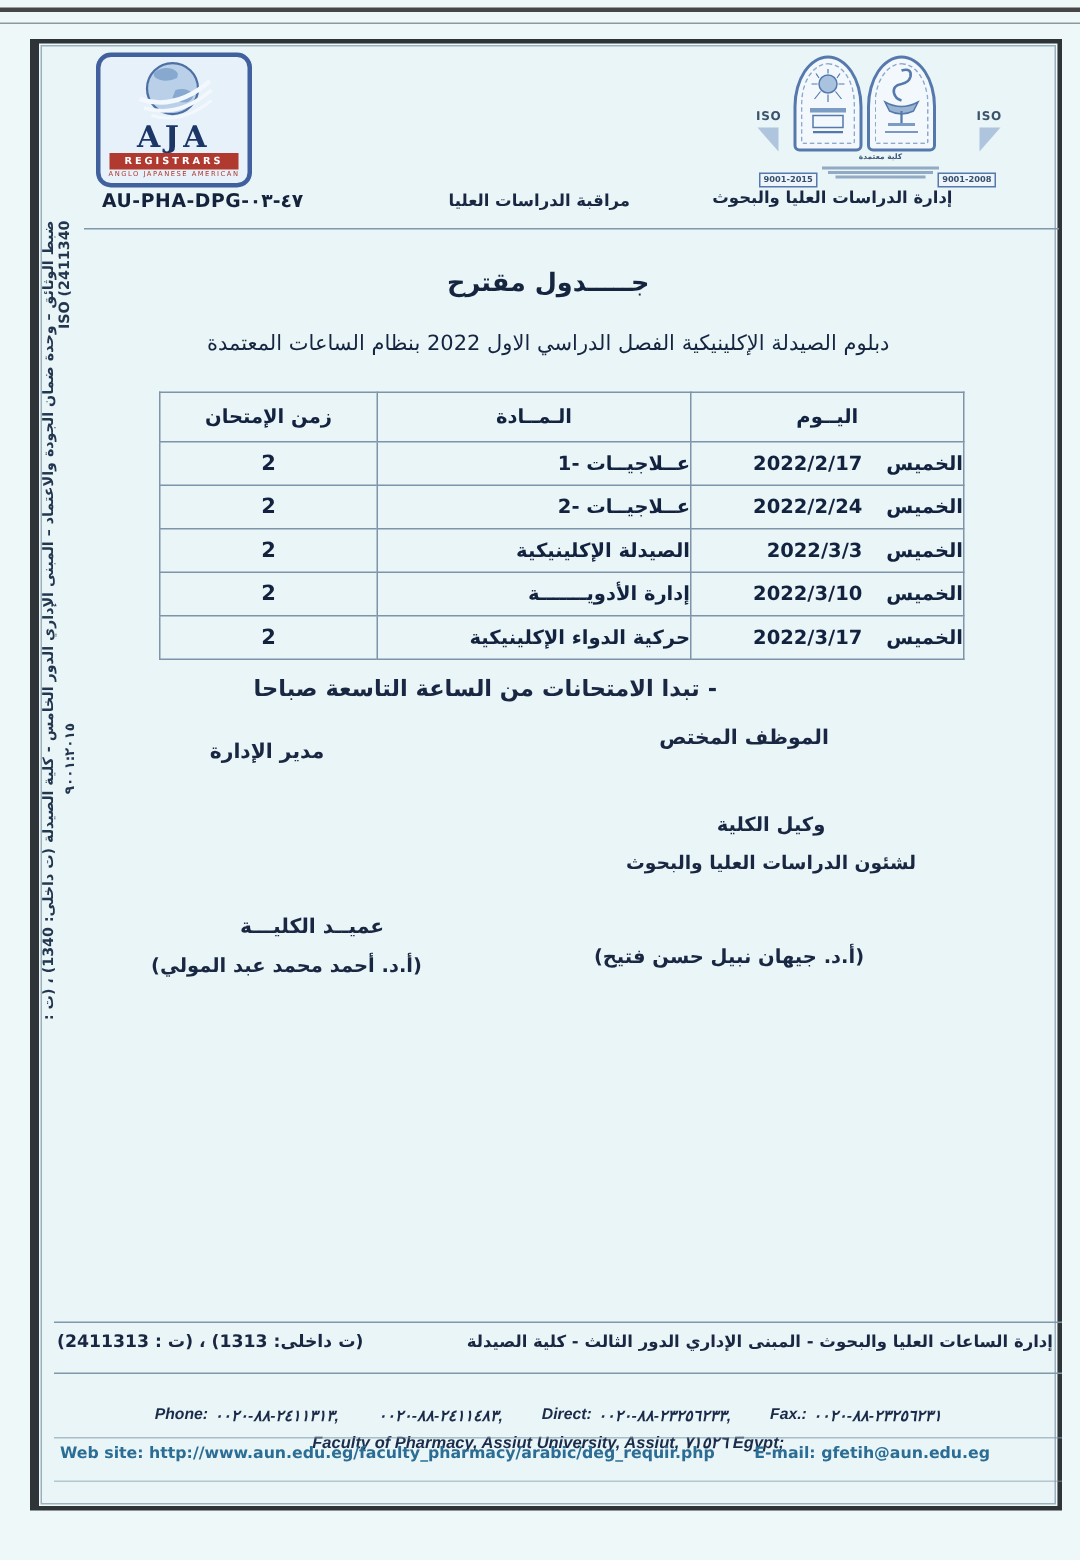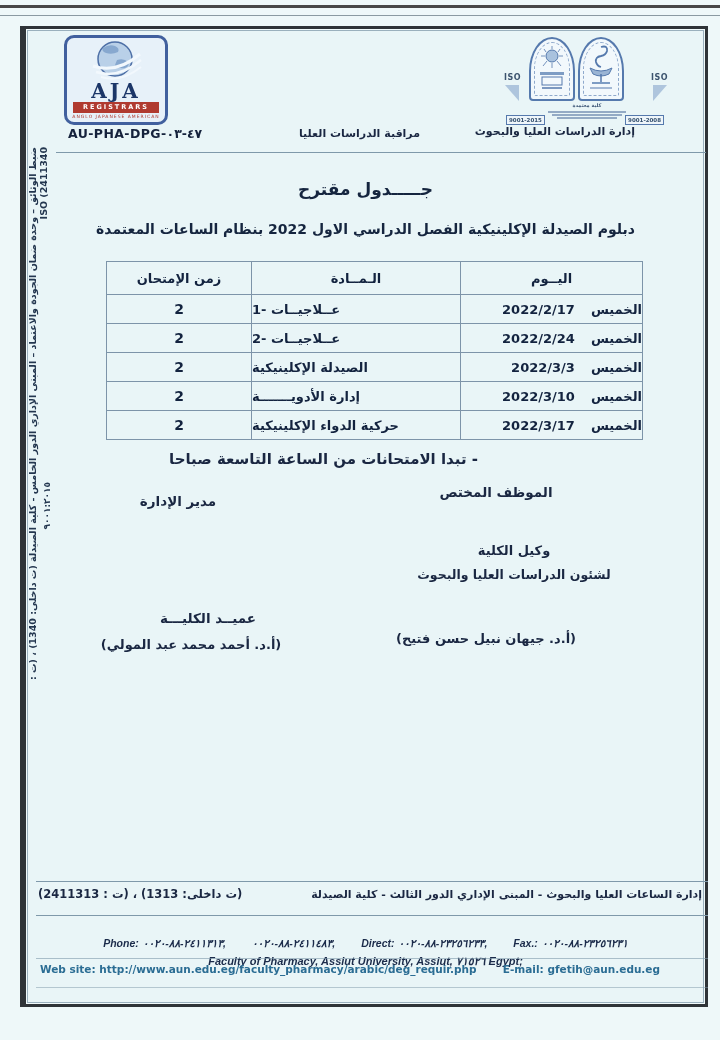--- a/index.html
+++ b/index.html
@@ -61,34 +61,34 @@
 
   
   .hdr-right{right:70px;top:96px;font-size:11px;font-weight:bold;}
   .hdr-center{left:50%;top:98px;transform:translateX(-50%);margin-left:-6px;font-size:11px;font-weight:bold;}
   .hdr-code{left:42px;top:97px;font-size:12.5px;font-weight:bold;color:#15223c;letter-spacing:.4px;}
   .rule{height:1px;background:#7f99aa;}
   .rule-1{left:30px;top:123px;width:650px;}
 
   
   .doc-title{left:0;top:150px;width:100%;text-align:center;font-size:17px;font-weight:bold;color:#15253f;}
-  .doc-subtitle{left:0;top:192px;width:100%;text-align:center;font-size:14px;font-weight:bold;color:#15253f;}
+  .doc-subtitle{left:0;top:192px;width:100%;text-align:center;font-size:14px;font-weight:normal;color:#15253f;}
 
   
   table.sched{position:absolute;left:80px;top:232px;width:536px;border-collapse:collapse;direction:rtl;
     table-layout:fixed;}
   table.sched td,table.sched th{border:1px solid #7d94a9;font-weight:bold;color:#13233f;
     padding:0;height:29px;box-sizing:border-box;}
   table.sched th{height:33px;font-size:13px;}
   .col-day{width:182px;}
   .col-subj{width:209px;}
   .col-time{width:145px;}
   td.day-cell{font-size:13px;padding-right:8px;text-align:right;}
   td.day-cell .dayname{display:inline-block;margin-left:16px;}
-  td.subj-cell{text-align:left;font-size:13px;}
+  td.subj-cell{text-align:right;font-size:13px;}
   td.time-cell{text-align:center;font-size:14px;}
 
   .note{right:227px;top:421px;font-size:15px;font-weight:bold;}
 
   
   .sig{font-size:13.5px;font-weight:bold;text-align:center;}
   .sig-emp{left:380px;top:455px;width:180px;}
   .sig-dir{left:82px;top:464px;width:140px;}
   .sig-vice{left:388px;top:514px;width:200px;font-size:13px;}
   .sig-vice .l2{margin-top:9px;font-size:12.5px;}

